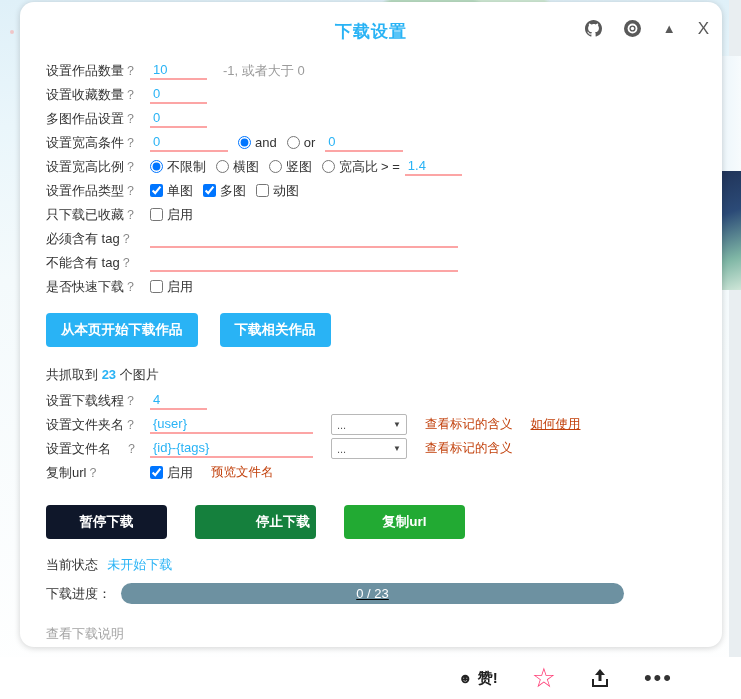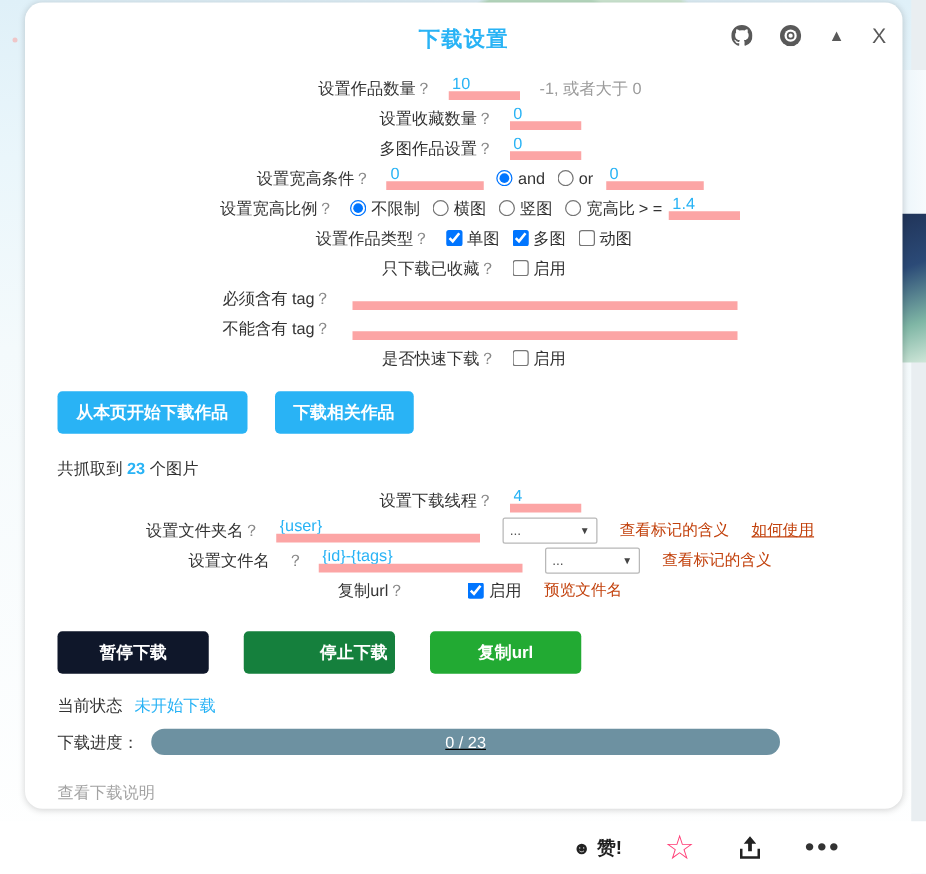--- a/index.html
+++ b/index.html
@@ -84,30 +84,30 @@
   .hi { color: #595959; cursor: pointer; display: flex; align-items: center; justify-content: center; }
   .hi svg { display: block; fill: #595959; }
   .hi-tri { font-size: 13px; line-height: 1; }
   .hi-x { font-size: 17px; line-height: 1; font-weight: 400; }
 
   .form-body { padding: 10px 0 0 26px; }
 
   .row {
     display: flex; align-items: center;
     height: 21px; margin-bottom: 3px;
-    font-size: 13px; color: #333; justify-content: center;
+    font-size: 13px; color: #333;
   }
   .row-label {
     width: 104px; flex: 0 0 104px;
     color: #333; font-size: 13px; white-space: nowrap;
   }
   .row-label .q { color: #888; }
 
   .uline-input {
-    border: none; border-bottom: 7px solid #fca5a5;
+    border: none; border-bottom: 2px solid #fca5a5;
     background: transparent;
     color: #29b3f5; font-size: 13px;
     font-family: "Liberation Sans", sans-serif;
     padding: 0 2px 1px 3px; outline: none; height: 18px;
   }
   .w-num { width: 57px; }
   .w-wh  { width: 78px; }
   .w-ratio { width: 57px; }
   .w-tag { width: 308px; }
   .w-thread { width: 57px; }
@@ -148,21 +148,21 @@
     margin-left: 18px; cursor: pointer;
   }
   .select-box .caret { font-size: 8px; color: #444; }
 
   .muted-link { color: #c2410c; font-size: 12.5px; margin-left: 18px; cursor: pointer; }
   .muted-link.ul { text-decoration: underline; }
 
   .btn-row-2 { display: flex; gap: 28px; margin: 22px 0 0 0; }
   .btn-row-2 .btn { width: 121px; }
 
-  .status-row { margin-top: 17px; font-size: 13px; color: #333; }
+  .status-row { margin-top: 17px; font-size: 13px; color: #333; font-family: Liberation Serif, serif; }
   .status-row .status-val { color: #29b3f5; margin-left: 6px; }
 
   .progress-row { display: flex; align-items: center; margin-top: 9px; }
   .progress-label { font-size: 13px; color: #333; margin-right: 10px; }
   .progress-track {
     width: 503px; height: 21px; border-radius: 11px;
     background: #6d91a1;
     display: flex; align-items: center; justify-content: center; text-decoration: underline;
   }
   .progress-text { color: #fff; font-size: 13px; }

